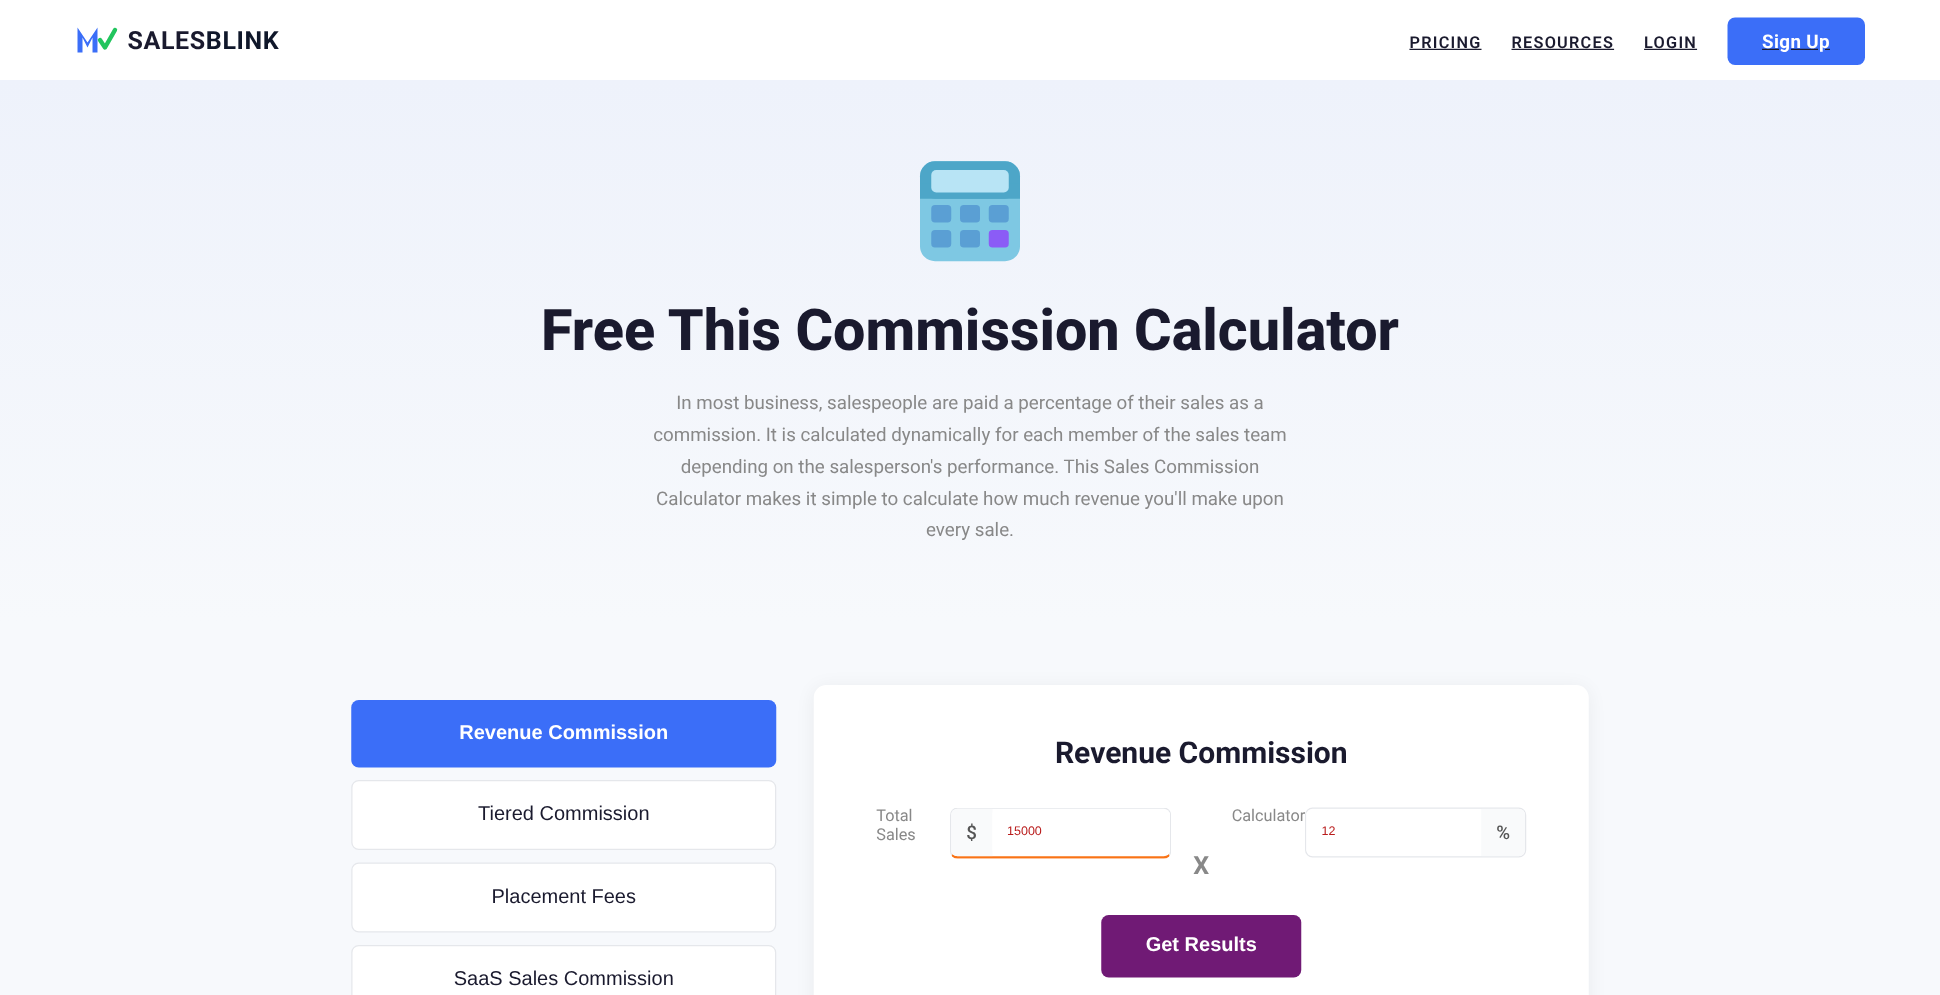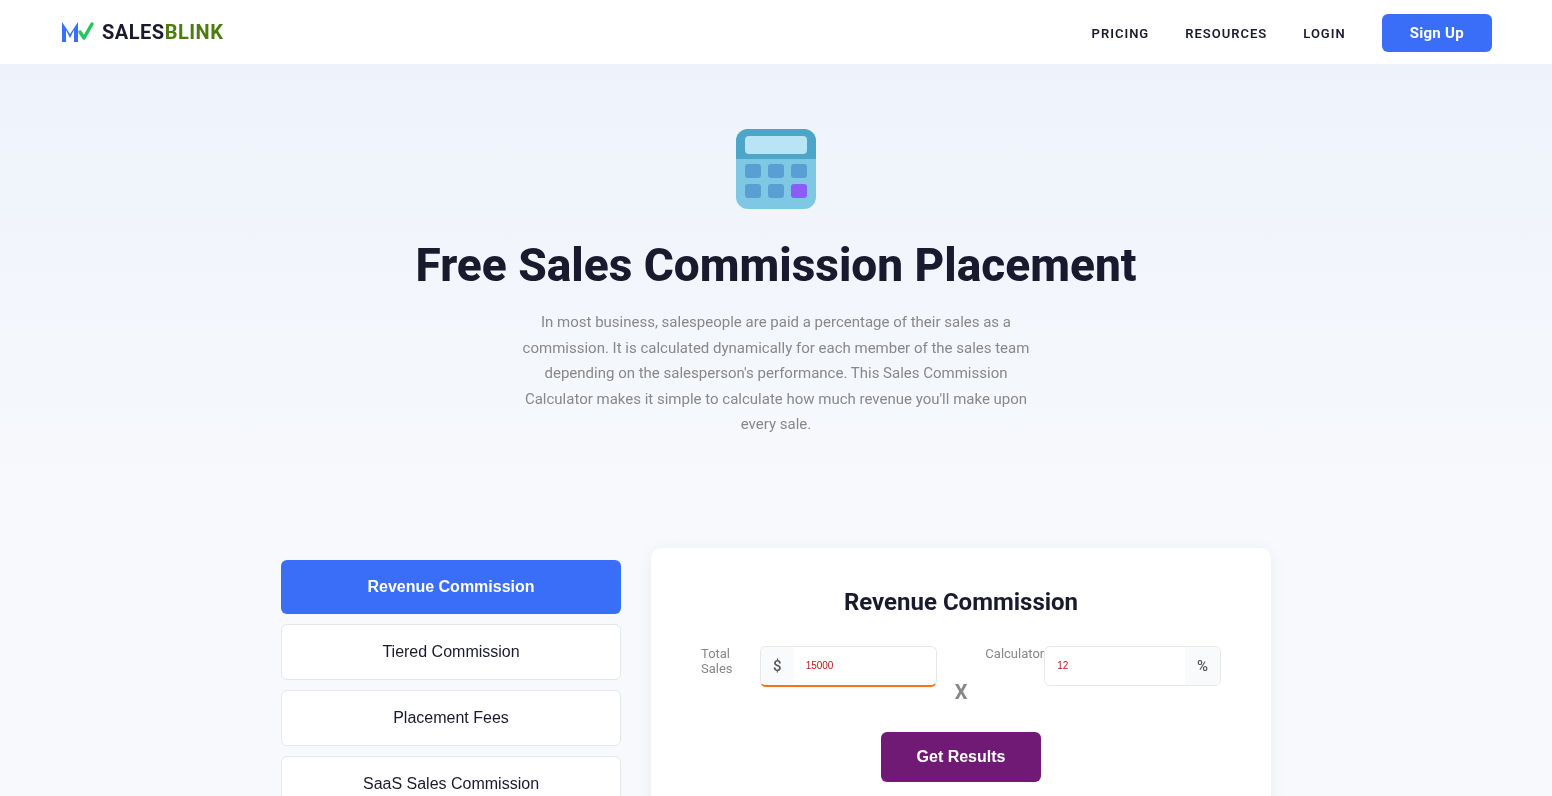--- a/index.html
+++ b/index.html
@@ -40,28 +40,29 @@
       font-size: 20px;
       font-weight: 700;
       letter-spacing: 0.5px;
     }
 
     .logo-sales {
       color: #1a1a2e;
     }
 
     .logo-blink {
-      color: #4d7c0f;
+      color: #0f172a;
     }
 
     .nav-links {
       display: flex;
       align-items: center;
-      gap: 36px;
+      gap: 24px;
       list-style: none;
+      text-decoration: underline;
     }
 
     .nav-links a {
       text-decoration: none;
       color: #1a1a2e;
       font-size: 13px;
       font-weight: 600;
       letter-spacing: 1px;
       text-transform: uppercase;
     }
@@ -275,21 +276,21 @@
 
       <rect x="14" y="40" width="16" height="14" rx="3" fill="#5a9fd4"></rect>
       <rect x="37" y="40" width="16" height="14" rx="3" fill="#5a9fd4"></rect>
       <rect x="60" y="40" width="16" height="14" rx="3" fill="#5a9fd4"></rect>
       <rect x="14" y="60" width="16" height="14" rx="3" fill="#5a9fd4"></rect>
       <rect x="37" y="60" width="16" height="14" rx="3" fill="#5a9fd4"></rect>
       <rect x="60" y="60" width="16" height="14" rx="3" fill="#8b5cf6"></rect>
     </svg>
   </div>
 
-  <h1>Free Sales Commission Placement</h1>
+  <h1>Free This Commission Calculator</h1>
   <p>In most business, salespeople are paid a percentage of their sales as a commission. It is calculated dynamically for each member of the sales team depending on the salesperson's performance. This Sales Commission Calculator makes it simple to calculate how much revenue you'll make upon every sale.</p>
 </section>
 
 <div class="main-section">
 
   <div class="sidebar">
     <button class="sidebar-btn active">Revenue Commission</button>
     <button class="sidebar-btn inactive">Tiered Commission</button>
     <button class="sidebar-btn inactive">Placement Fees</button>
     <button class="sidebar-btn inactive">SaaS Sales Commission</button>

